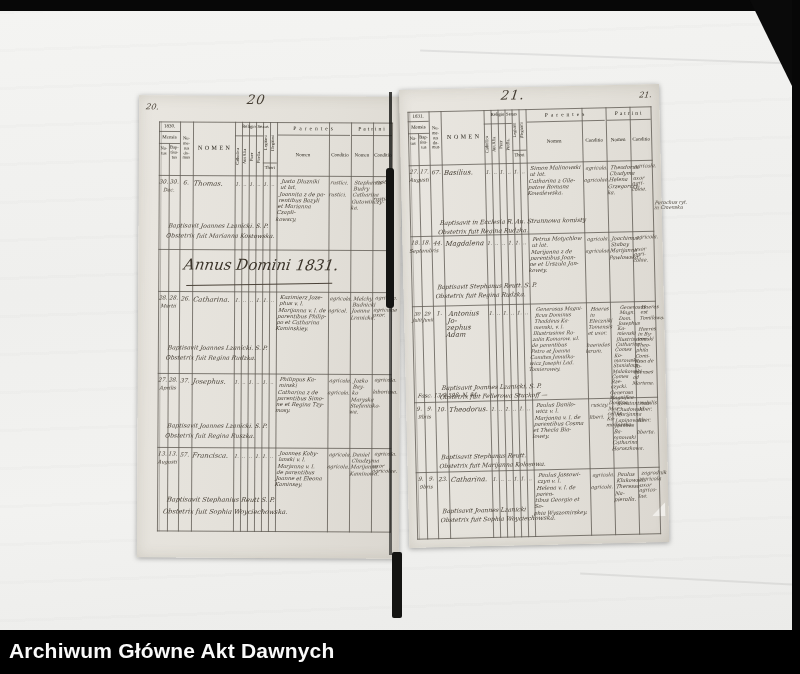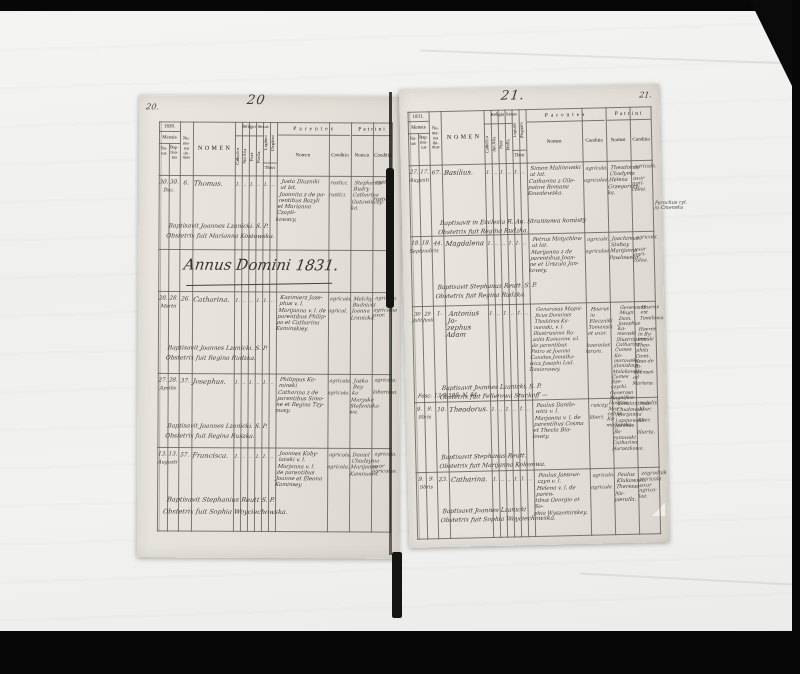--- a/index.html
+++ b/index.html
@@ -607,13 +607,16 @@
         <div class="bpt hw" style="left:24px;top:44px;">Obstetrix fuit Sophia Woyciechowska.</div>
       </div>
     </div>
   </div>
 
   <div class="gutter" style="left:389px;top:92px;width:3px;height:80px;opacity:.8;"></div>
   <div class="gutter" style="left:386px;top:168px;width:8px;height:140px;border-radius:3px;"></div>
   <div class="gutter" style="left:389px;top:305px;width:3px;height:250px;opacity:.6;"></div>
   <div class="gutter" style="left:392px;top:552px;width:10px;height:66px;border-radius:2px;"></div>
 
+  <div class="bottombar">
+    <span class="bartext">Archiwum Główne Akt Dawnych</span>
+  </div>
 </div>
 
 </body></html>

